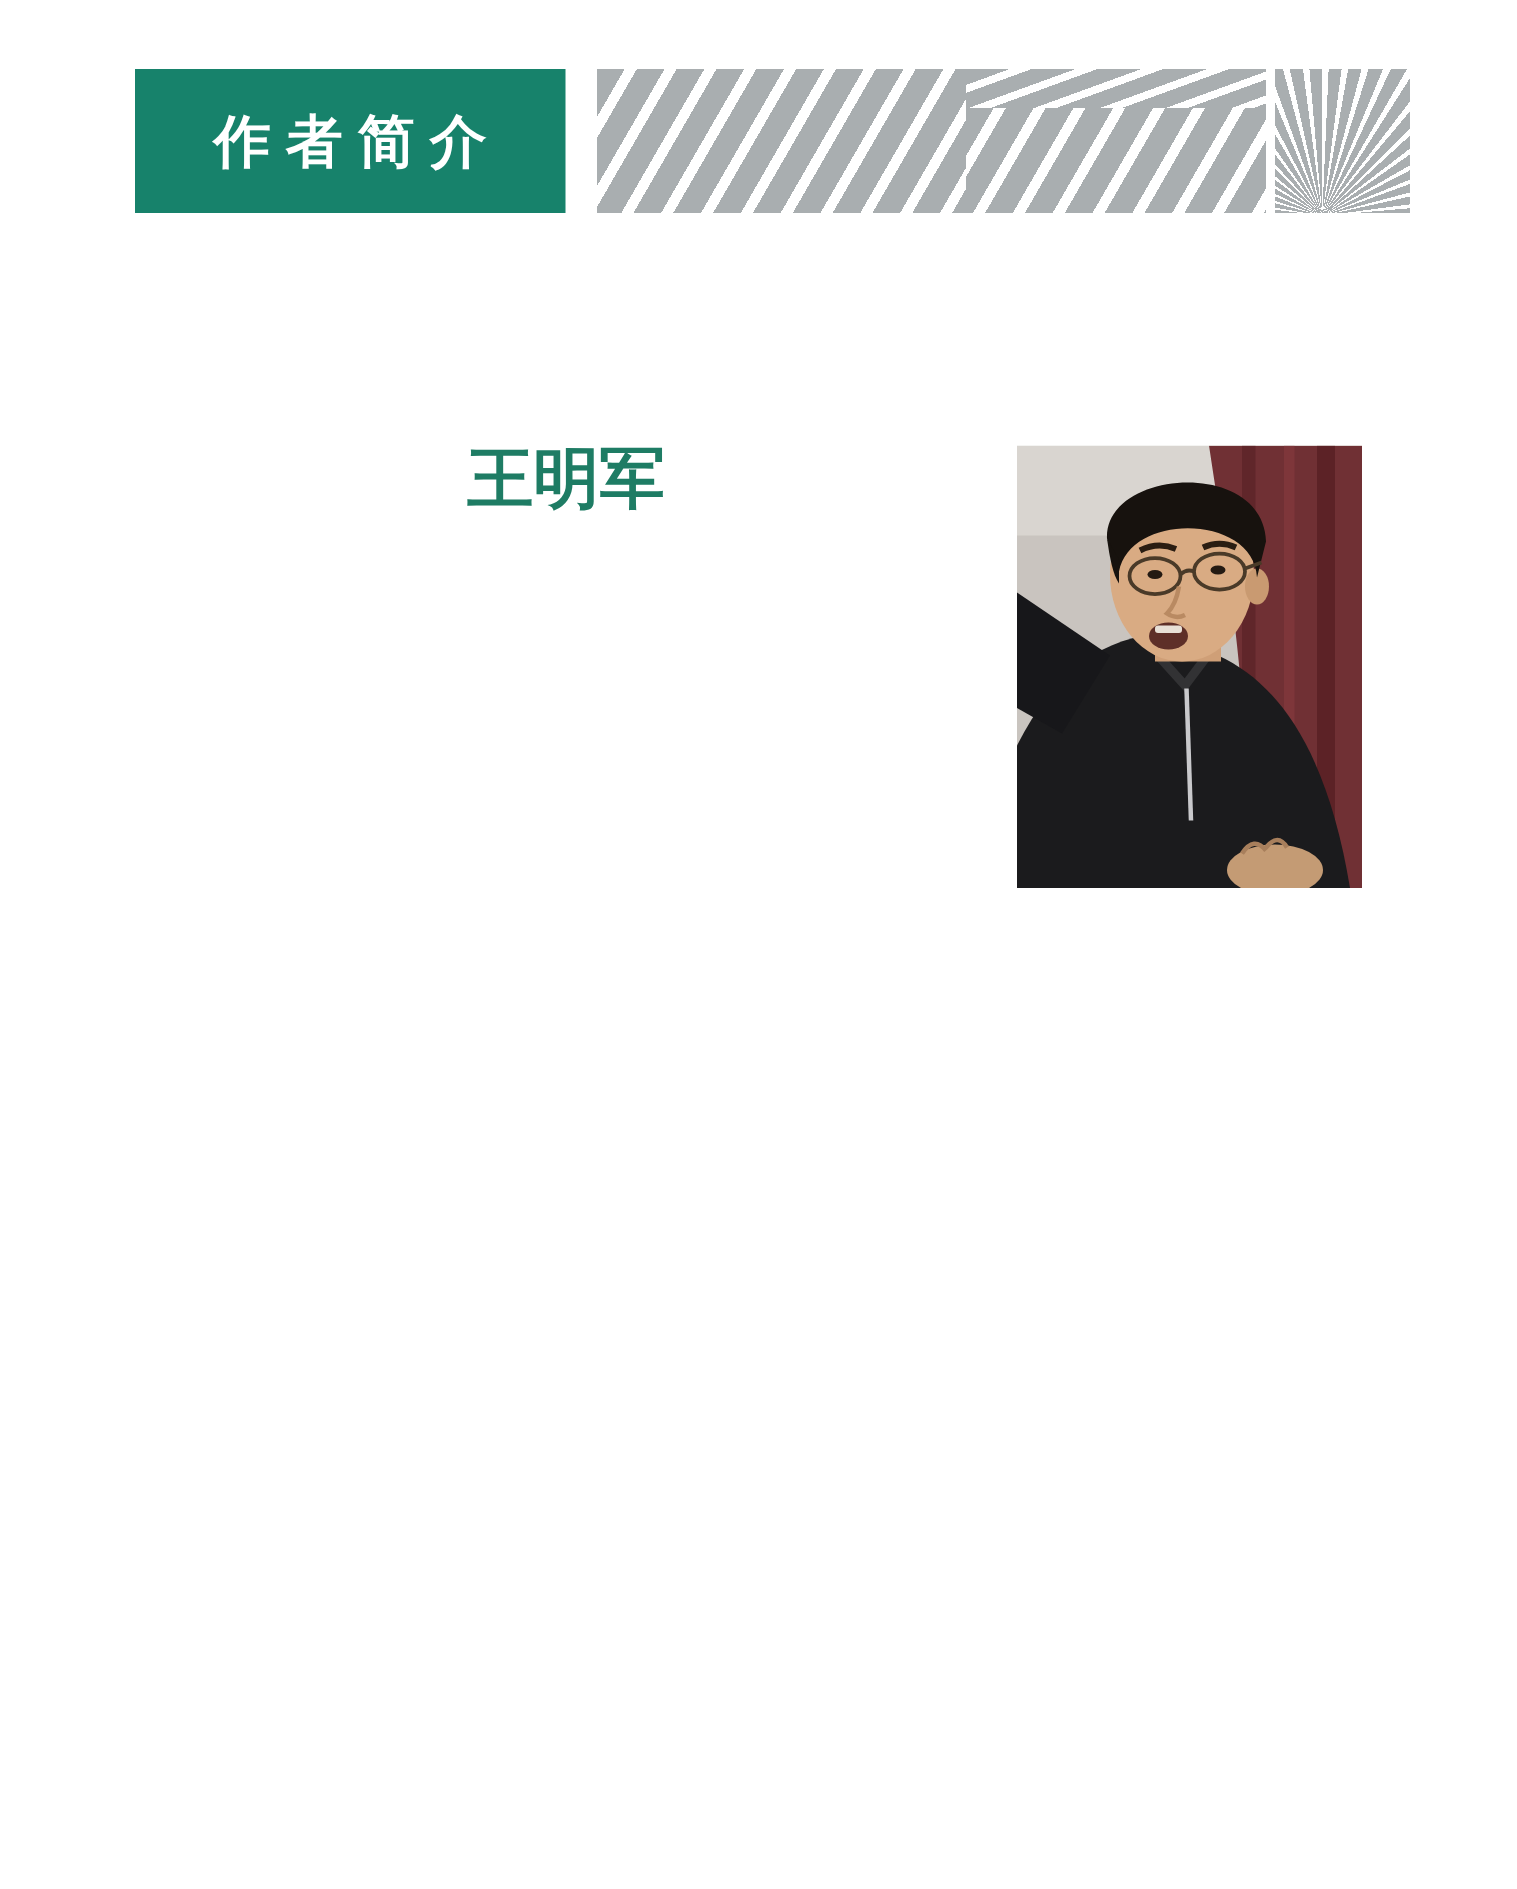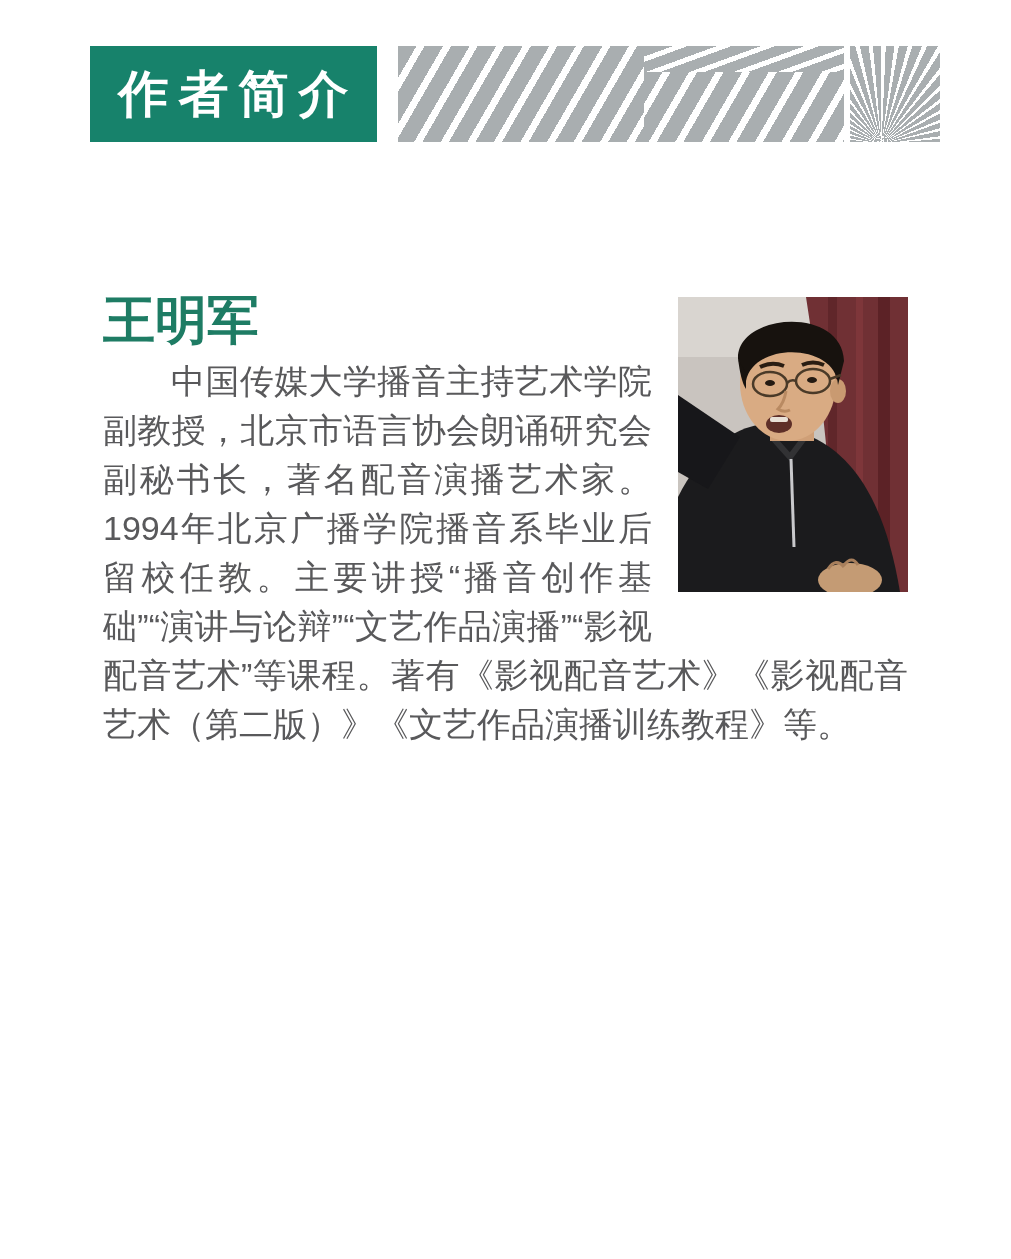--- a/index.html
+++ b/index.html
@@ -22,21 +22,21 @@
     display:flex;
     align-items:flex-start;
     margin:46px 0 0 90px;
     height:96px;
   }
   .title-box{
     width:287px;height:96px;
     background:var(--accent);
     color:#ffffff;
     display:flex;align-items:center;justify-content:center;
-    font-size:50px;font-weight:bold;
+    font-size:38px;font-weight:bold;
     letter-spacing:10px;
     padding-left:10px;
     flex:0 0 auto;
   }
   .stripe-band{
     position:relative;
     width:542px;height:96px;
     margin-left:21px;
     overflow:hidden;
     flex:0 0 auto;
@@ -56,25 +56,26 @@
   .stripe-band .s-fan{
     position:absolute;left:452px;top:0;bottom:0;width:90px;
     background:repeating-conic-gradient(from 250deg at 35% 102%,var(--stripe) 0deg 5deg,#ffffff 5deg 7.5deg);
   }
   
   .content{
     margin:155px 0 0 103px;
     width:805px;
   }
   .author-name{
-    font-size:52px;
+    font-size:44px;
     line-height:46px;
     font-weight:bold;
     color:var(--name-green);
-    margin:0 0 14px 0;
+    margin:0 0 27px 0;
+    text-align:center;
   }
   .photo{
     float:right;
     width:230px;height:295px;
     margin:0 0 38px 26px;
     overflow:hidden;
   }
   .photo svg{display:block;}
   .bio p{
     font-size:34px;
@@ -147,17 +148,16 @@
         <path d="M108,94 Q106,106 100,112 Q106,116 112,113" fill="none" stroke="#b98a62" stroke-width="3"></path>
 
         <ellipse cx="101" cy="127" rx="13" ry="9" fill="#5e2f28"></ellipse>
         <rect x="92" y="120" width="18" height="5" rx="2" fill="#e8e0d6"></rect>
       </svg>
     </div>
 
     <h2 class="author-name">王明军</h2>
 
     <div class="bio">
-      <p>中国传媒大学播音主持艺术学院副教授，北京市语言协会朗诵研究会副秘书长，著名配音演播艺术家。1994年北京广播学院播音系毕业后留校任教。主要讲授“播音创作基础”“演讲与论辩”“文艺作品演播”“影视配音艺术”等课程。著有《影视配音艺术》《影视配音艺术（第二版）》《文艺作品演播训练教程》等。</p>
     </div>
 
   </div>
 </div>
 
 </body></html>

